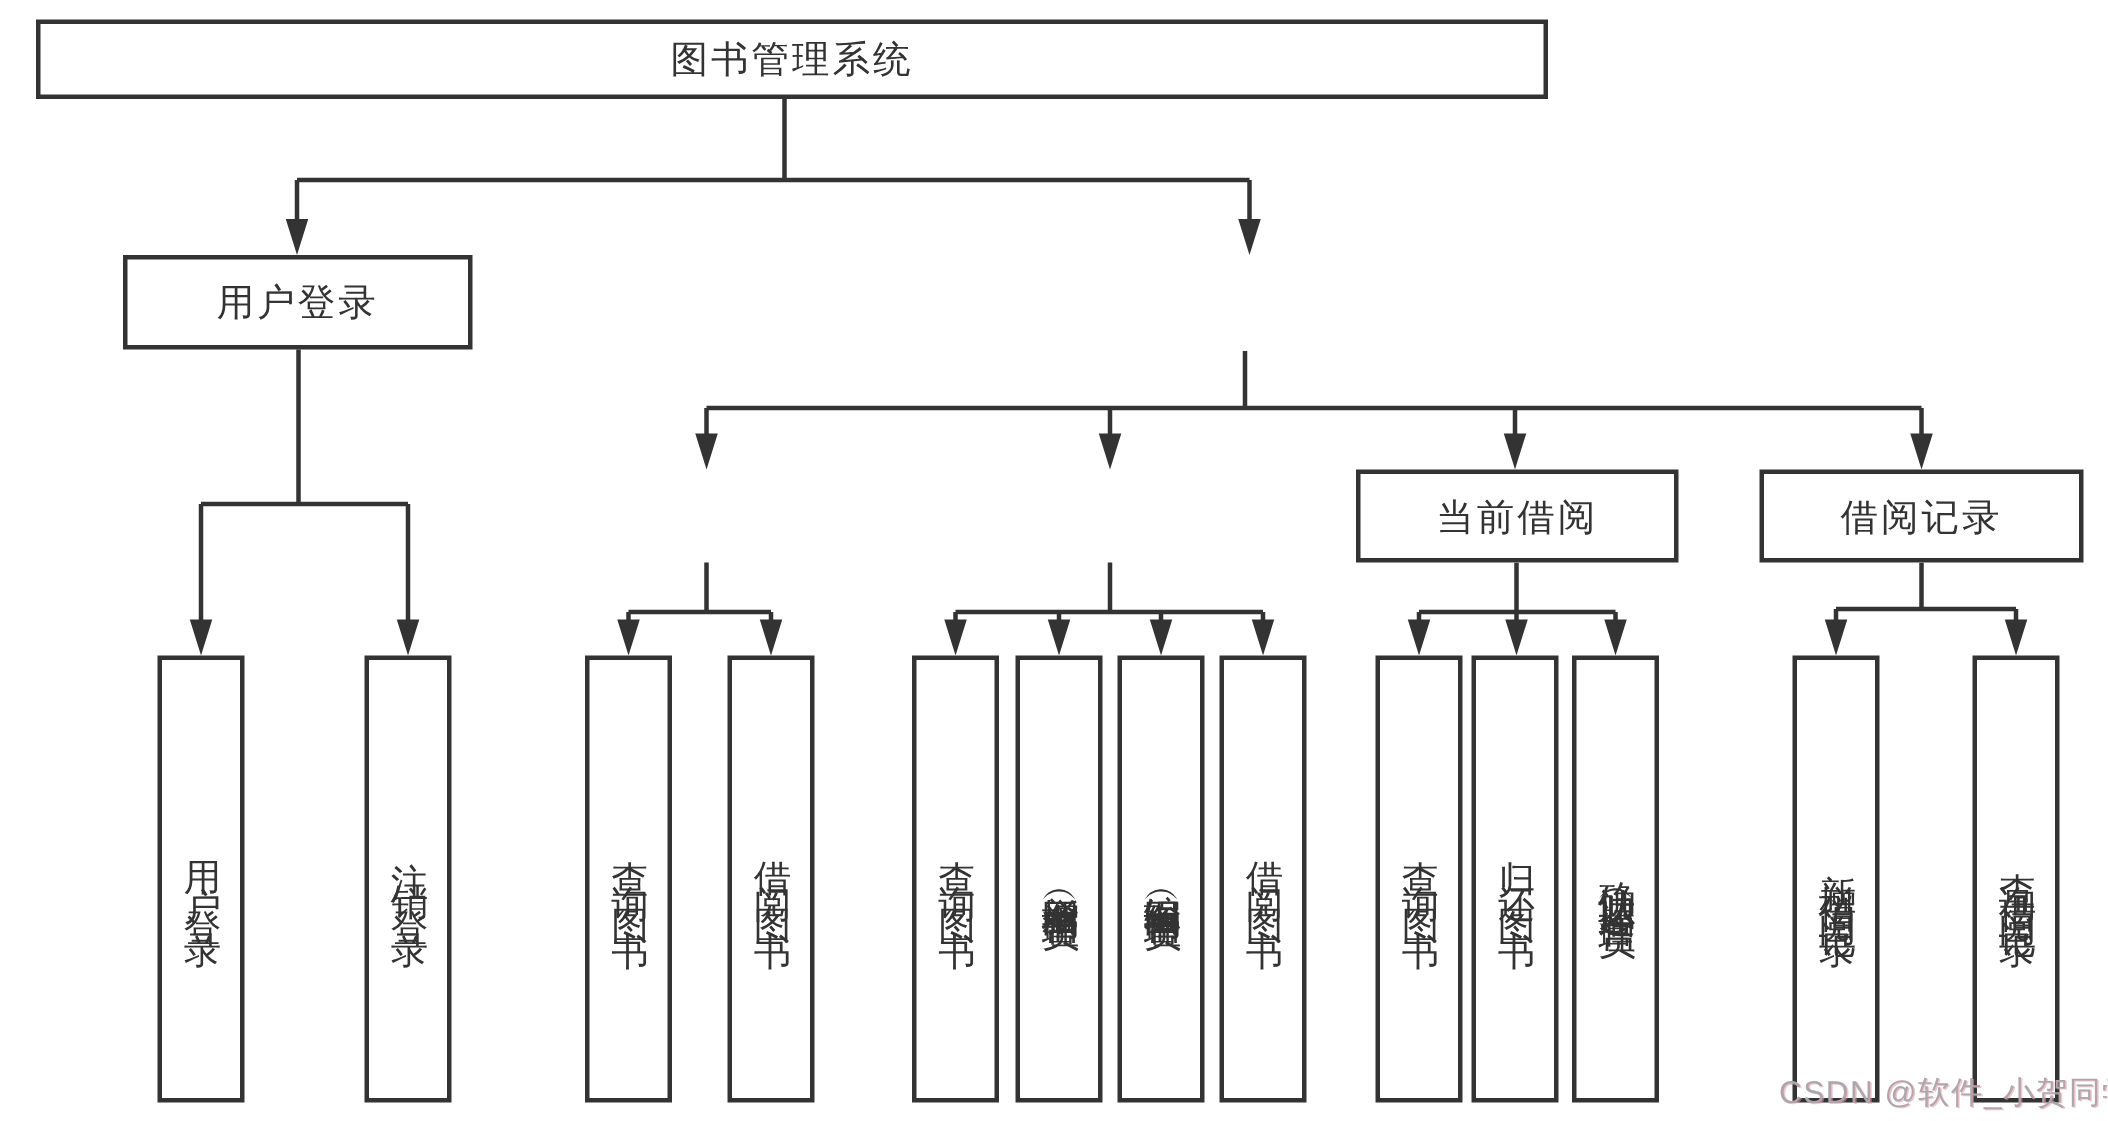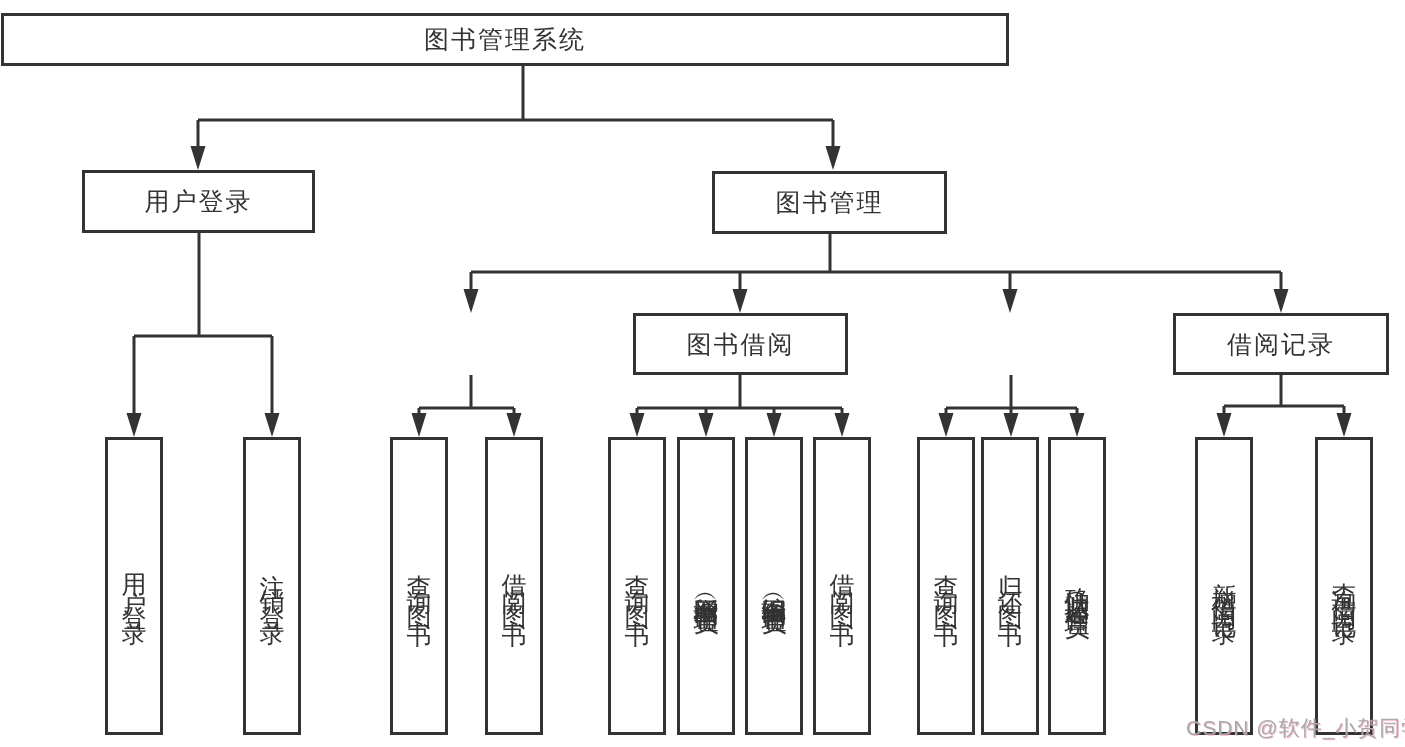--- a/index.html
+++ b/index.html
@@ -91,33 +91,30 @@
       <polygon points="774,437 766.5,413 781.5,413"></polygon>
       <polygon points="842,437 834.5,413 849.5,413"></polygon>
       <polygon points="946,437 938.5,413 953.5,413"></polygon>
       <polygon points="1011,437 1003.5,413 1018.5,413"></polygon>
       <polygon points="1077,437 1069.5,413 1084.5,413"></polygon>
       <polygon points="1224,437 1216.5,413 1231.5,413"></polygon>
       <polygon points="1344,437 1336.5,413 1351.5,413"></polygon>
     </g>
   </svg>
 
-  <div class="node h" style="left:1px;top:13px;width:1008px;height:53px">
+  <div class="node h" style="left:24px;top:13px;width:1008px;height:53px">
     <span>图书管理系统</span>
   </div>
 
   <div class="node h" style="left:82px;top:170px;width:233px;height:63px">
     <span>用户登录</span>
   </div>
-  <div class="node h" style="left:712px;top:171px;width:235px;height:63px">
-    <span>图书管理</span>
-  </div>
 
-  <div class="node h" style="left:633px;top:313px;width:215px;height:62px">
-    <span>图书借阅</span>
+  <div class="node h" style="left:904px;top:313px;width:215px;height:62px">
+    <span>当前借阅</span>
   </div>
   <div class="node h" style="left:1173px;top:313px;width:216px;height:62px">
     <span>借阅记录</span>
   </div>
 
   <div class="node v" style="left:105px;top:437px;width:58px;height:298px">
     <span class="vtext ls16">用户登录</span>
   </div>
   <div class="node v" style="left:243px;top:437px;width:58px;height:298px">
     <span class="vtext ls16">注销登录</span>

